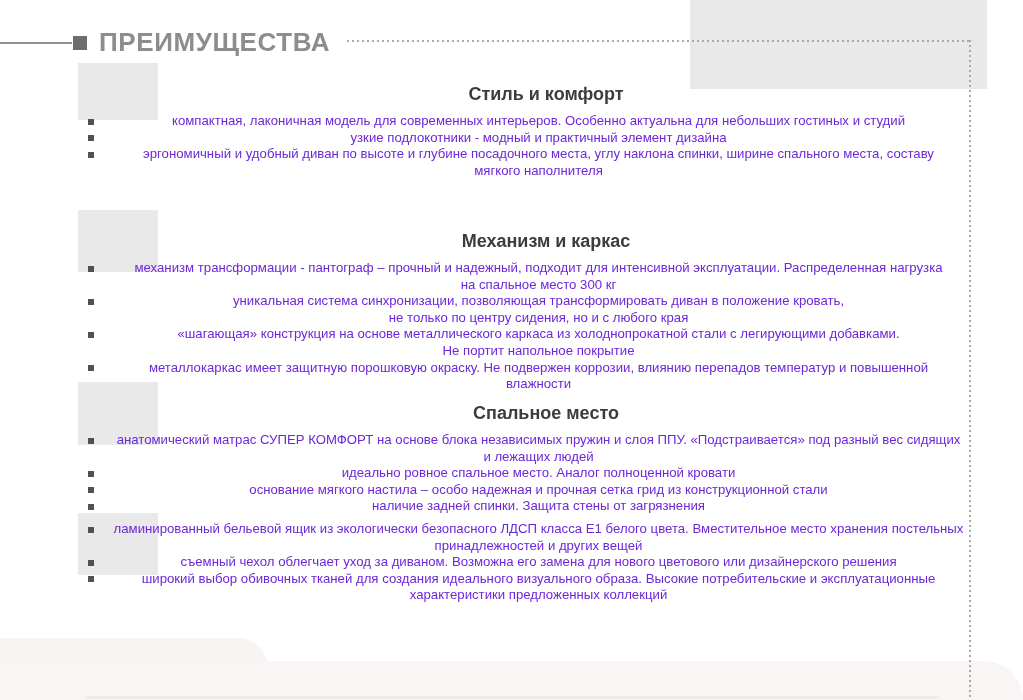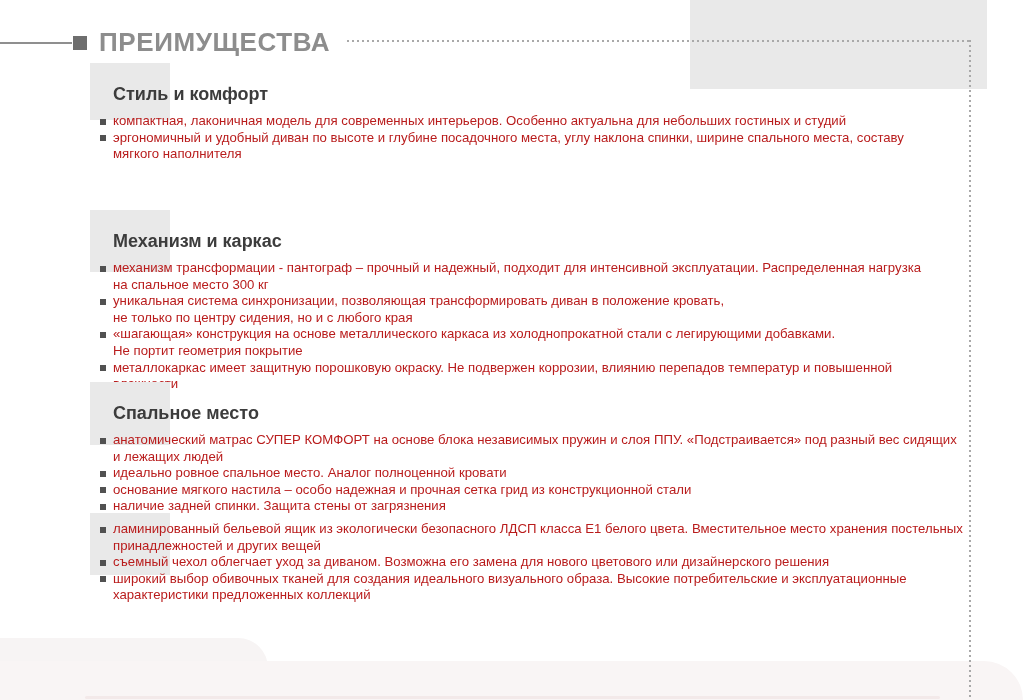--- a/index.html
+++ b/index.html
@@ -48,34 +48,34 @@
     position:absolute; left:347px; top:40px; width:623px; height:2px;
     background-image:repeating-linear-gradient(to right,#a9a9a9 0 2px, transparent 2px 5px);
   }
   .dotted-v {
     position:absolute; left:969px; top:40px; width:2px; height:657px;
     background-image:repeating-linear-gradient(to bottom,#a9a9a9 0 2px, transparent 2px 5px);
     z-index:5;
   }
 
   
-  .sec { position:absolute; left:13px; width:990px; }
+  .sec { position:absolute; left:1px; width:990px;text-align:center; }
   .sec-bg {
     position:absolute; left:77px; top:0; width:80px;
     background:#e9e9e9;
   }
   .sec h2 {
     position:relative; margin:0; padding:21px 0 0 100px;
     font-size:18px; line-height:21px; font-weight:bold; color:#3c3c3c;
     white-space:nowrap;
   }
   .sec ul {
     position:relative; margin:8px 0 0 0; padding:0 0 0 87px;
     list-style:none;
-    font-size:13.2px; line-height:16.6px; color:#b91c1c;
+    font-size:13.2px; line-height:16.6px; color:#6d28d9;
   }
   .sec li { position:relative; padding-left:13px; }
   .sec li .bullet-sq {
     position:absolute; left:0; top:5.5px; width:6px; height:6px;
     background:#515151;
   }
   .sec li .item-text { white-space:pre-line; display:block; max-width:875px; }
 </style>
 </head>
 <body>
@@ -96,20 +96,24 @@
   <section class="sec" style="top:63px">
     <div class="sec-bg" style="height:57px"></div>
     <h2>Стиль и комфорт</h2>
     <ul>
       <li>
           <span class="bullet-sq"></span>
           <span class="item-text">компактная, лаконичная модель для современных интерьеров. Особенно актуальна для небольших гостиных и студий</span>
         </li>
       <li>
           <span class="bullet-sq"></span>
+          <span class="item-text">узкие подлокотники - модный и практичный элемент дизайна</span>
+        </li>
+      <li>
+          <span class="bullet-sq"></span>
           <span class="item-text">эргономичный и удобный диван по высоте и глубине посадочного места, углу наклона спинки, ширине спального места, составу
 мягкого наполнителя</span>
         </li>
     </ul>
   </section>
 
   <section class="sec" style="top:210px">
     <div class="sec-bg" style="height:62px"></div>
     <h2>Механизм и каркас</h2>
     <ul>
@@ -119,21 +123,21 @@
 на спальное место 300 кг</span>
         </li>
       <li>
           <span class="bullet-sq"></span>
           <span class="item-text">уникальная система синхронизации, позволяющая трансформировать диван в положение кровать,
 не только по центру сидения, но и с любого края</span>
         </li>
       <li>
           <span class="bullet-sq"></span>
           <span class="item-text">«шагающая» конструкция на основе металлического каркаса из холоднопрокатной стали с легирующими добавками.
-Не портит геометрия покрытие</span>
+Не портит напольное покрытие</span>
         </li>
       <li>
           <span class="bullet-sq"></span>
           <span class="item-text">металлокаркас имеет защитную порошковую окраску. Не подвержен коррозии, влиянию перепадов температур и повышенной
 влажности</span>
         </li>
     </ul>
   </section>
 
   <section class="sec" style="top:382px">

